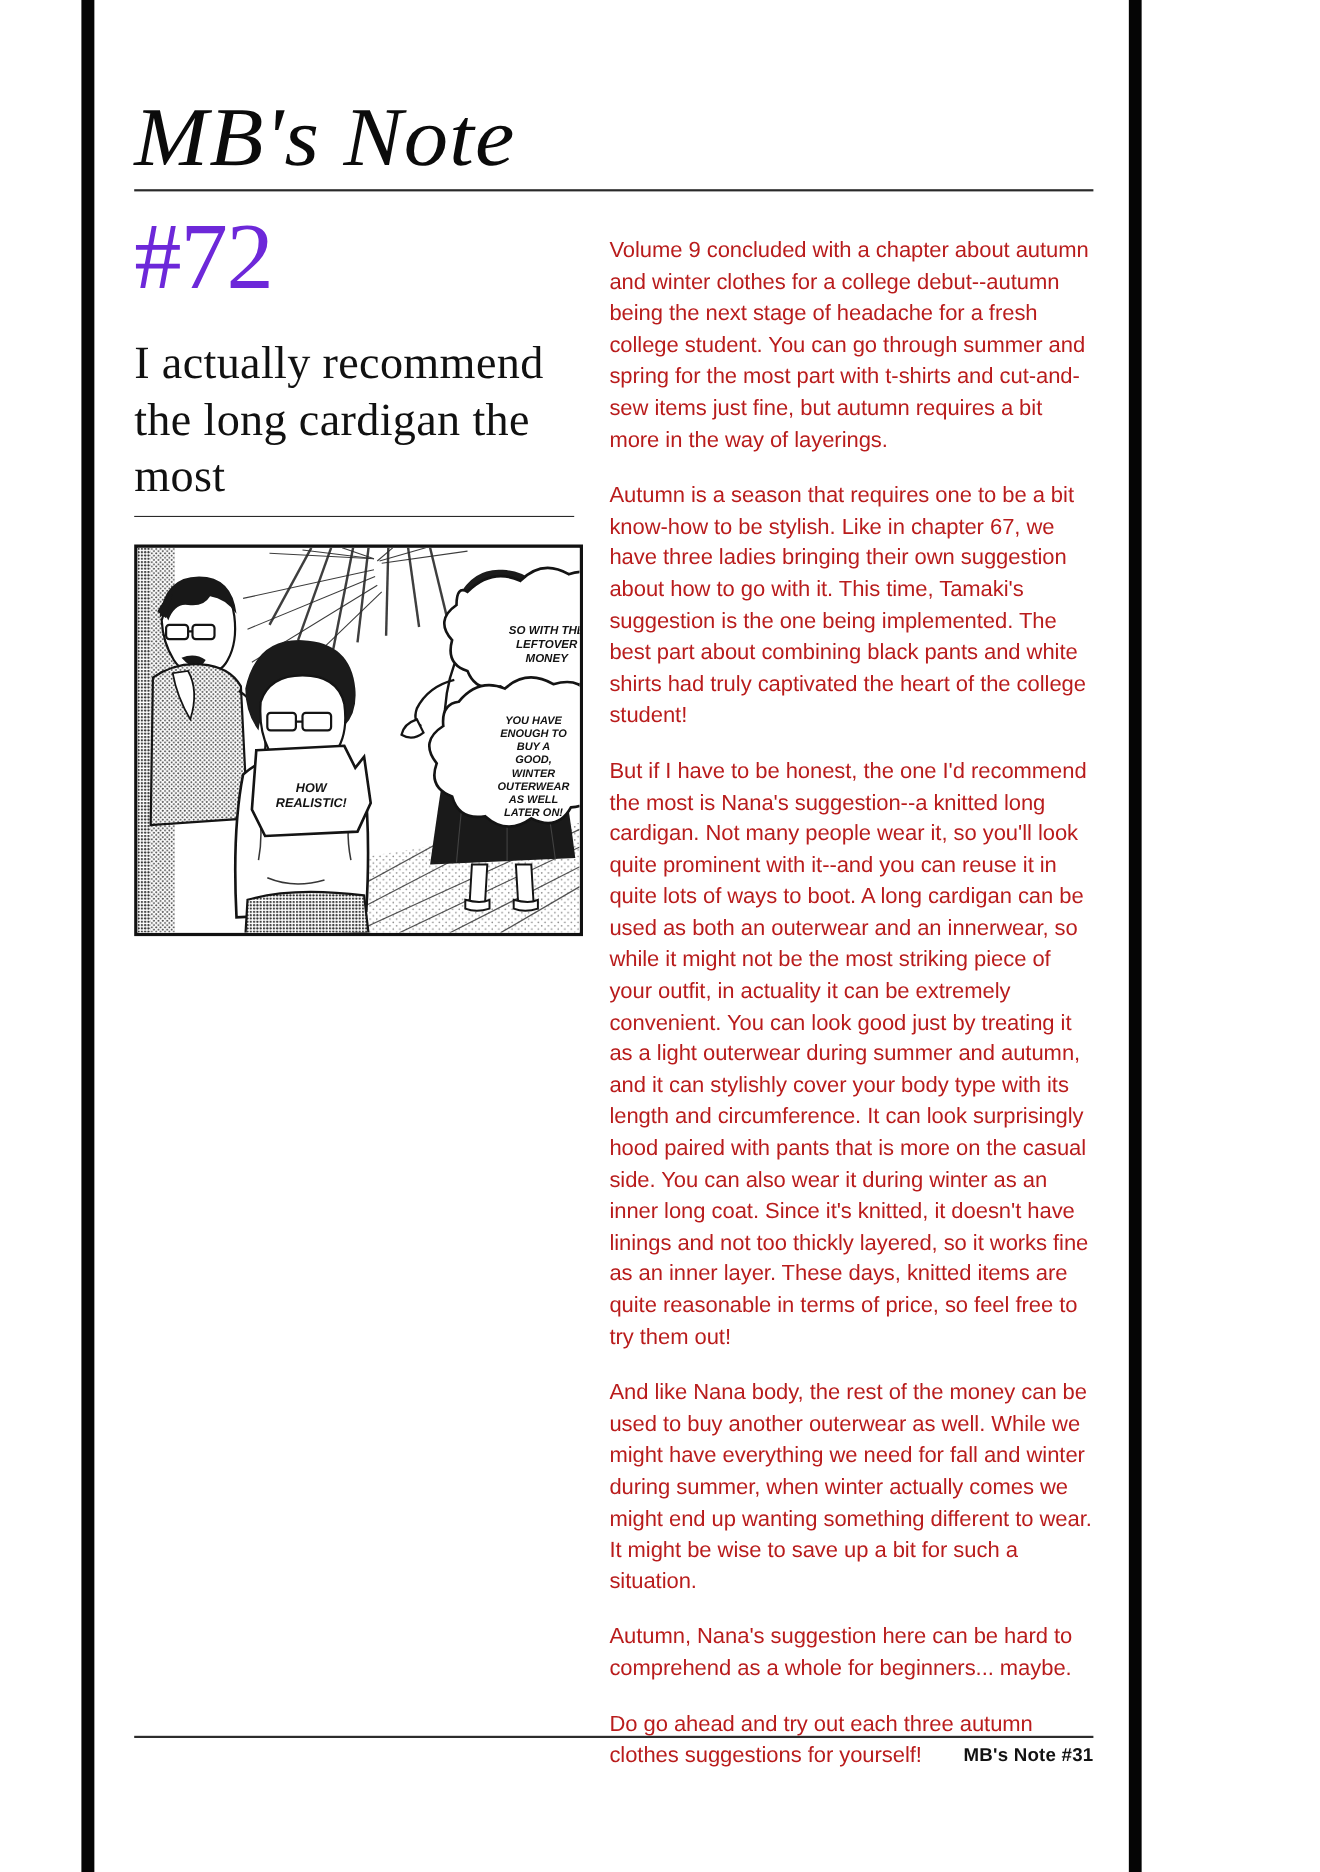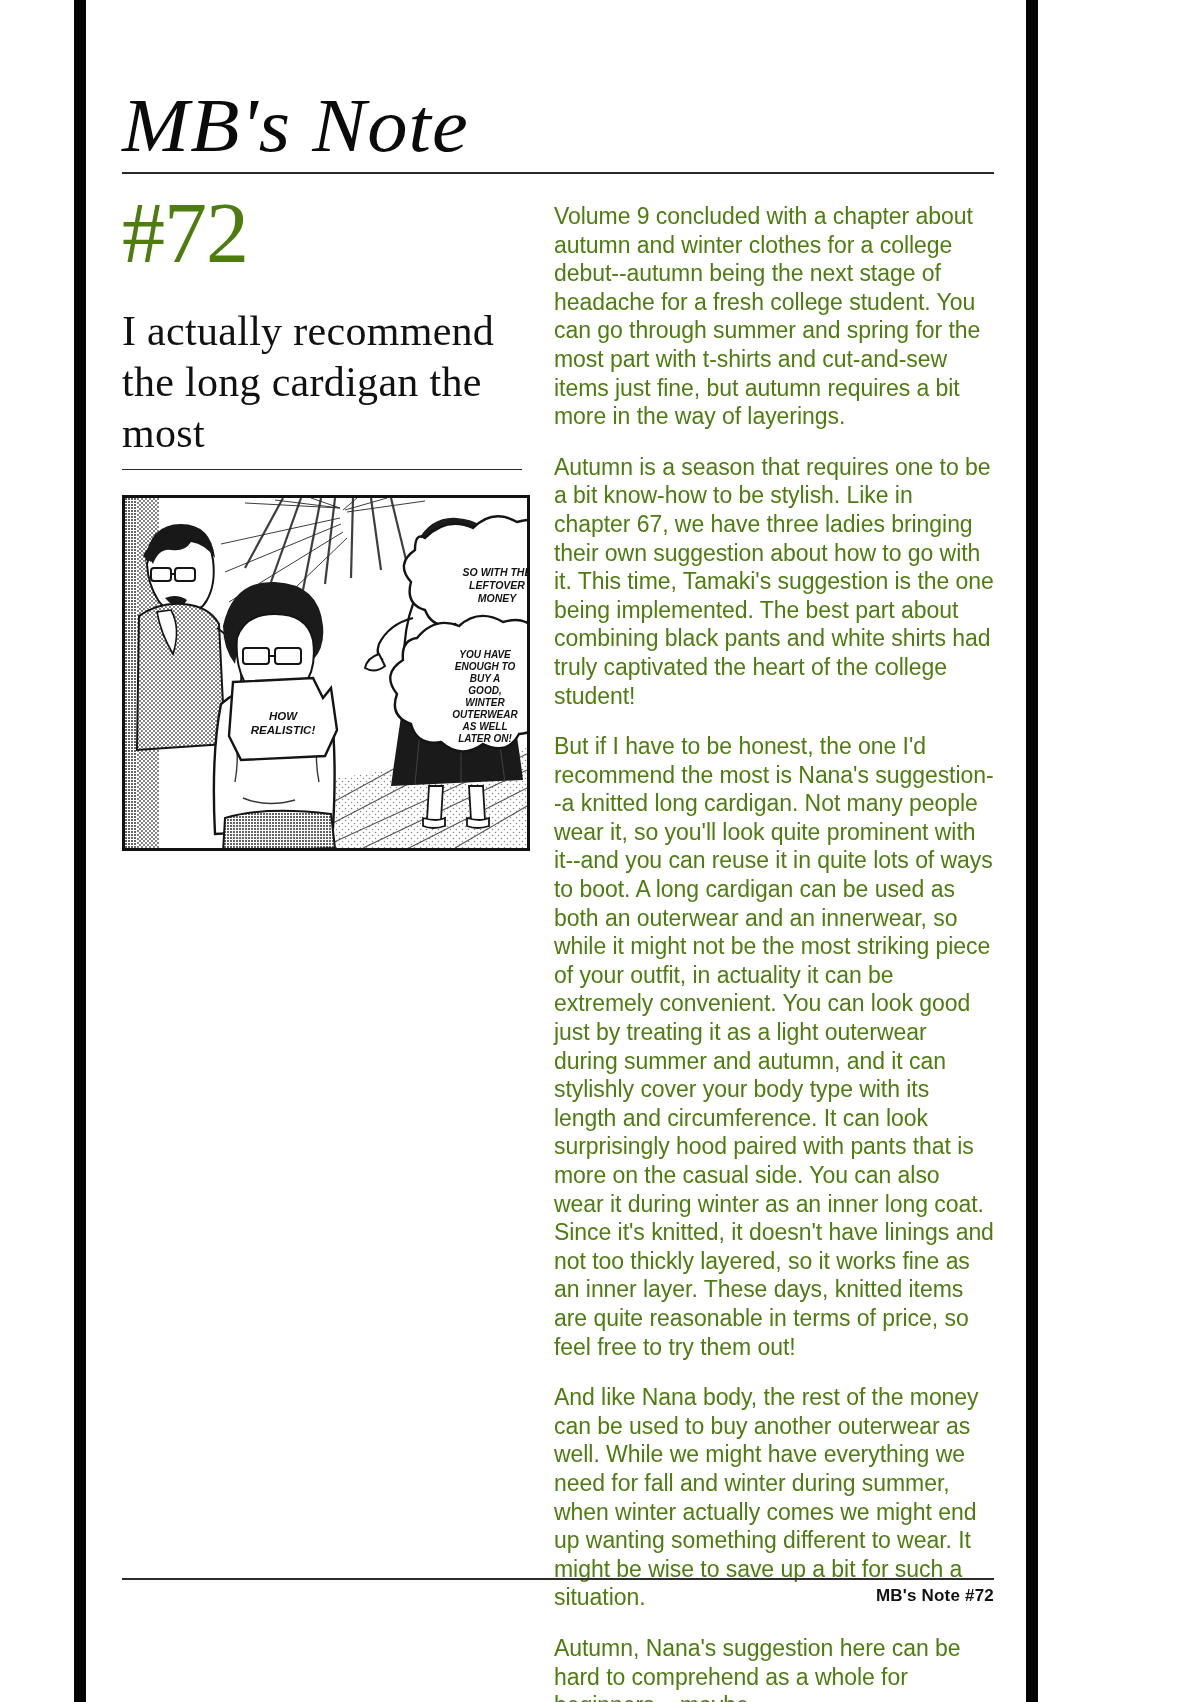--- a/index.html
+++ b/index.html
@@ -78,21 +78,21 @@
     position: absolute;
     left: 36px;
     top: 186px;
     width: 420px;
   }
   .issue-number {
     font-family: "Liberation Serif", "DejaVu Serif", serif;
     font-size: 86px;
     line-height: 94px;
     font-weight: 400;
-    color: #4d7c0f;
+    color: #6d28d9;
     letter-spacing: -1px;
     margin: 0 0 26px 0;
   }
   .article-subtitle {
     font-family: "Liberation Serif", "DejaVu Serif", serif;
     font-size: 42px;
     line-height: 51px;
     color: #111111;
     letter-spacing: 0.3px;
     margin: 0;
@@ -122,24 +122,24 @@
 
   
   .right-col {
     position: absolute;
     left: 468px;
     top: 198px;
     width: 440px;
   }
   .body-para {
     font-family: "Liberation Sans", sans-serif;
-    font-size: 23px;
+    font-size: 20px;
     line-height: 28.6px;
-    color: #4d7c0f;
-    margin: 4px 0 22px 0;
+    color: #b91c1c;
+    margin: 16px 0 22px 0;
     letter-spacing: -0.05px;
     text-align: left;
   }
   .body-para:last-child { margin-bottom: 0; }
 
   
   .footer-rule {
     position: absolute;
     left: 36px;
     top: 1578px;
@@ -354,16 +354,16 @@
     <div class="right-col">
       <p class="body-para">Volume 9 concluded with a chapter about autumn and winter clothes for a college debut--autumn being the next stage of headache for a fresh college student. You can go through summer and spring for the most part with t-shirts and cut-and-sew items just fine, but autumn requires a bit more in the way of layerings.</p>
       <p class="body-para">Autumn is a season that requires one to be a bit know-how to be stylish. Like in chapter 67, we have three ladies bringing their own suggestion about how to go with it. This time, Tamaki's suggestion is the one being implemented. The best part about combining black pants and white shirts had truly captivated the heart of the college student!</p>
       <p class="body-para">But if I have to be honest, the one I'd recommend the most is Nana's suggestion--a knitted long cardigan. Not many people wear it, so you'll look quite prominent with it--and you can reuse it in quite lots of ways to boot. A long cardigan can be used as both an outerwear and an innerwear, so while it might not be the most striking piece of your outfit, in actuality it can be extremely convenient. You can look good just by treating it as a light outerwear during summer and autumn, and it can stylishly cover your body type with its length and circumference. It can look surprisingly hood paired with pants that is more on the casual side. You can also wear it during winter as an inner long coat. Since it's knitted, it doesn't have linings and not too thickly layered, so it works fine as an inner layer. These days, knitted items are quite reasonable in terms of price, so feel free to try them out!</p>
       <p class="body-para">And like Nana body, the rest of the money can be used to buy another outerwear as well. While we might have everything we need for fall and winter during summer, when winter actually comes we might end up wanting something different to wear. It might be wise to save up a bit for such a situation.</p>
       <p class="body-para">Autumn, Nana's suggestion here can be hard to comprehend as a whole for beginners... maybe.</p>
       <p class="body-para">Do go ahead and try out each three autumn clothes suggestions for yourself!</p>
     </div>
 
     <div class="footer-rule"></div>
-    <div class="footer-label">MB's Note #72</div>
+    <div class="footer-label">MB's Note #31</div>
 
   </div>
 </div>
 
 </body></html>

